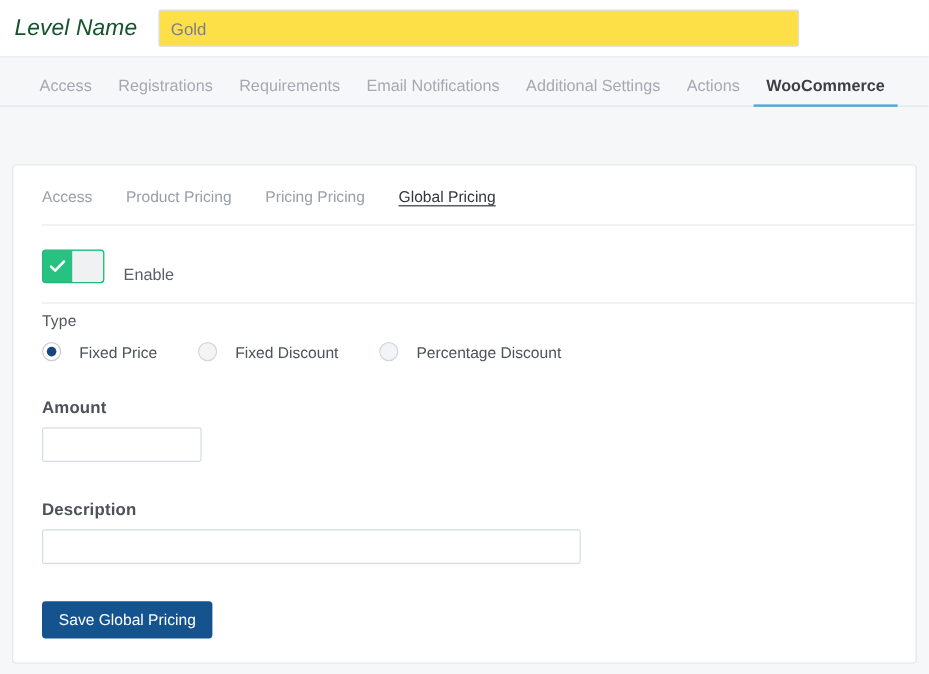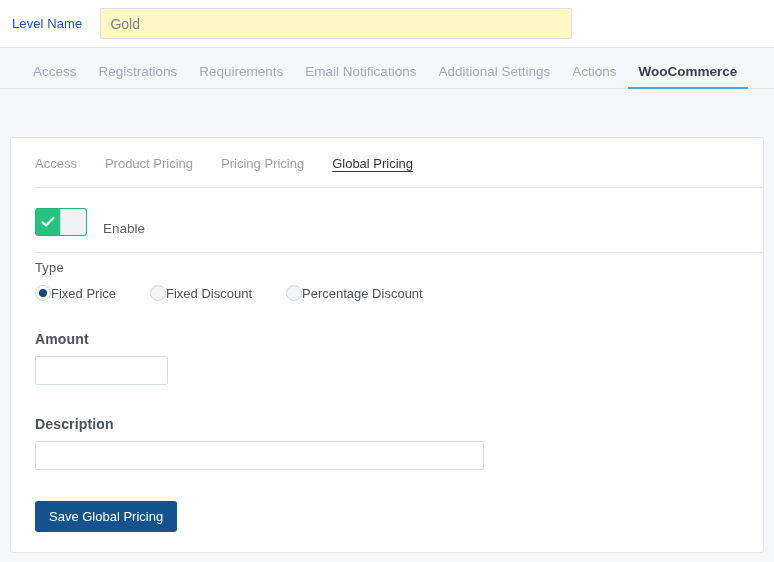--- a/index.html
+++ b/index.html
@@ -19,33 +19,34 @@
   .header {
     height: 48px;
     background: #ffffff;
     border-bottom: 1px solid #e2e5ea;
     display: flex;
     align-items: center;
     padding: 0 0 0 12px;
     box-sizing: border-box;
   }
   .header-label {
-    font-size: 13px;
-    color: #1d4ed8;
+    font-size: 19px;
+    color: #14532d;
     letter-spacing: .1px;
     padding-right: 18px;
     white-space: nowrap;
+    font-style: italic;
   }
   .level-name-input {
-    width: 472px;
+    width: 534px;
     height: 31px;
     box-sizing: border-box;
     border: 1px solid #d9dee5;
     border-radius: 2px;
-    background: #fef9c3;
+    background: #fde047;
     font-family: "Liberation Sans", sans-serif;
     font-size: 14px;
     color: #7b7f88;
     padding: 0 9px;
     outline: none;
   }
 
   
   .tabbar {
     height: 41px;
@@ -208,21 +209,21 @@
   .radio.checked::after {
     content: "";
     width: 8px;
     height: 8px;
     border-radius: 50%;
     background: #17457f;
   }
   .radio-label {
     font-size: 13px;
     color: #4d5159;
-    margin-left: 0;
+    margin-left: 15px;
     white-space: nowrap;
   }
 
   .label-amount { margin-top: 30px; }
   .input-amount {
     display: block;
     margin-top: 9px;
     width: 133px;
     height: 29px;
     box-sizing: border-box;

